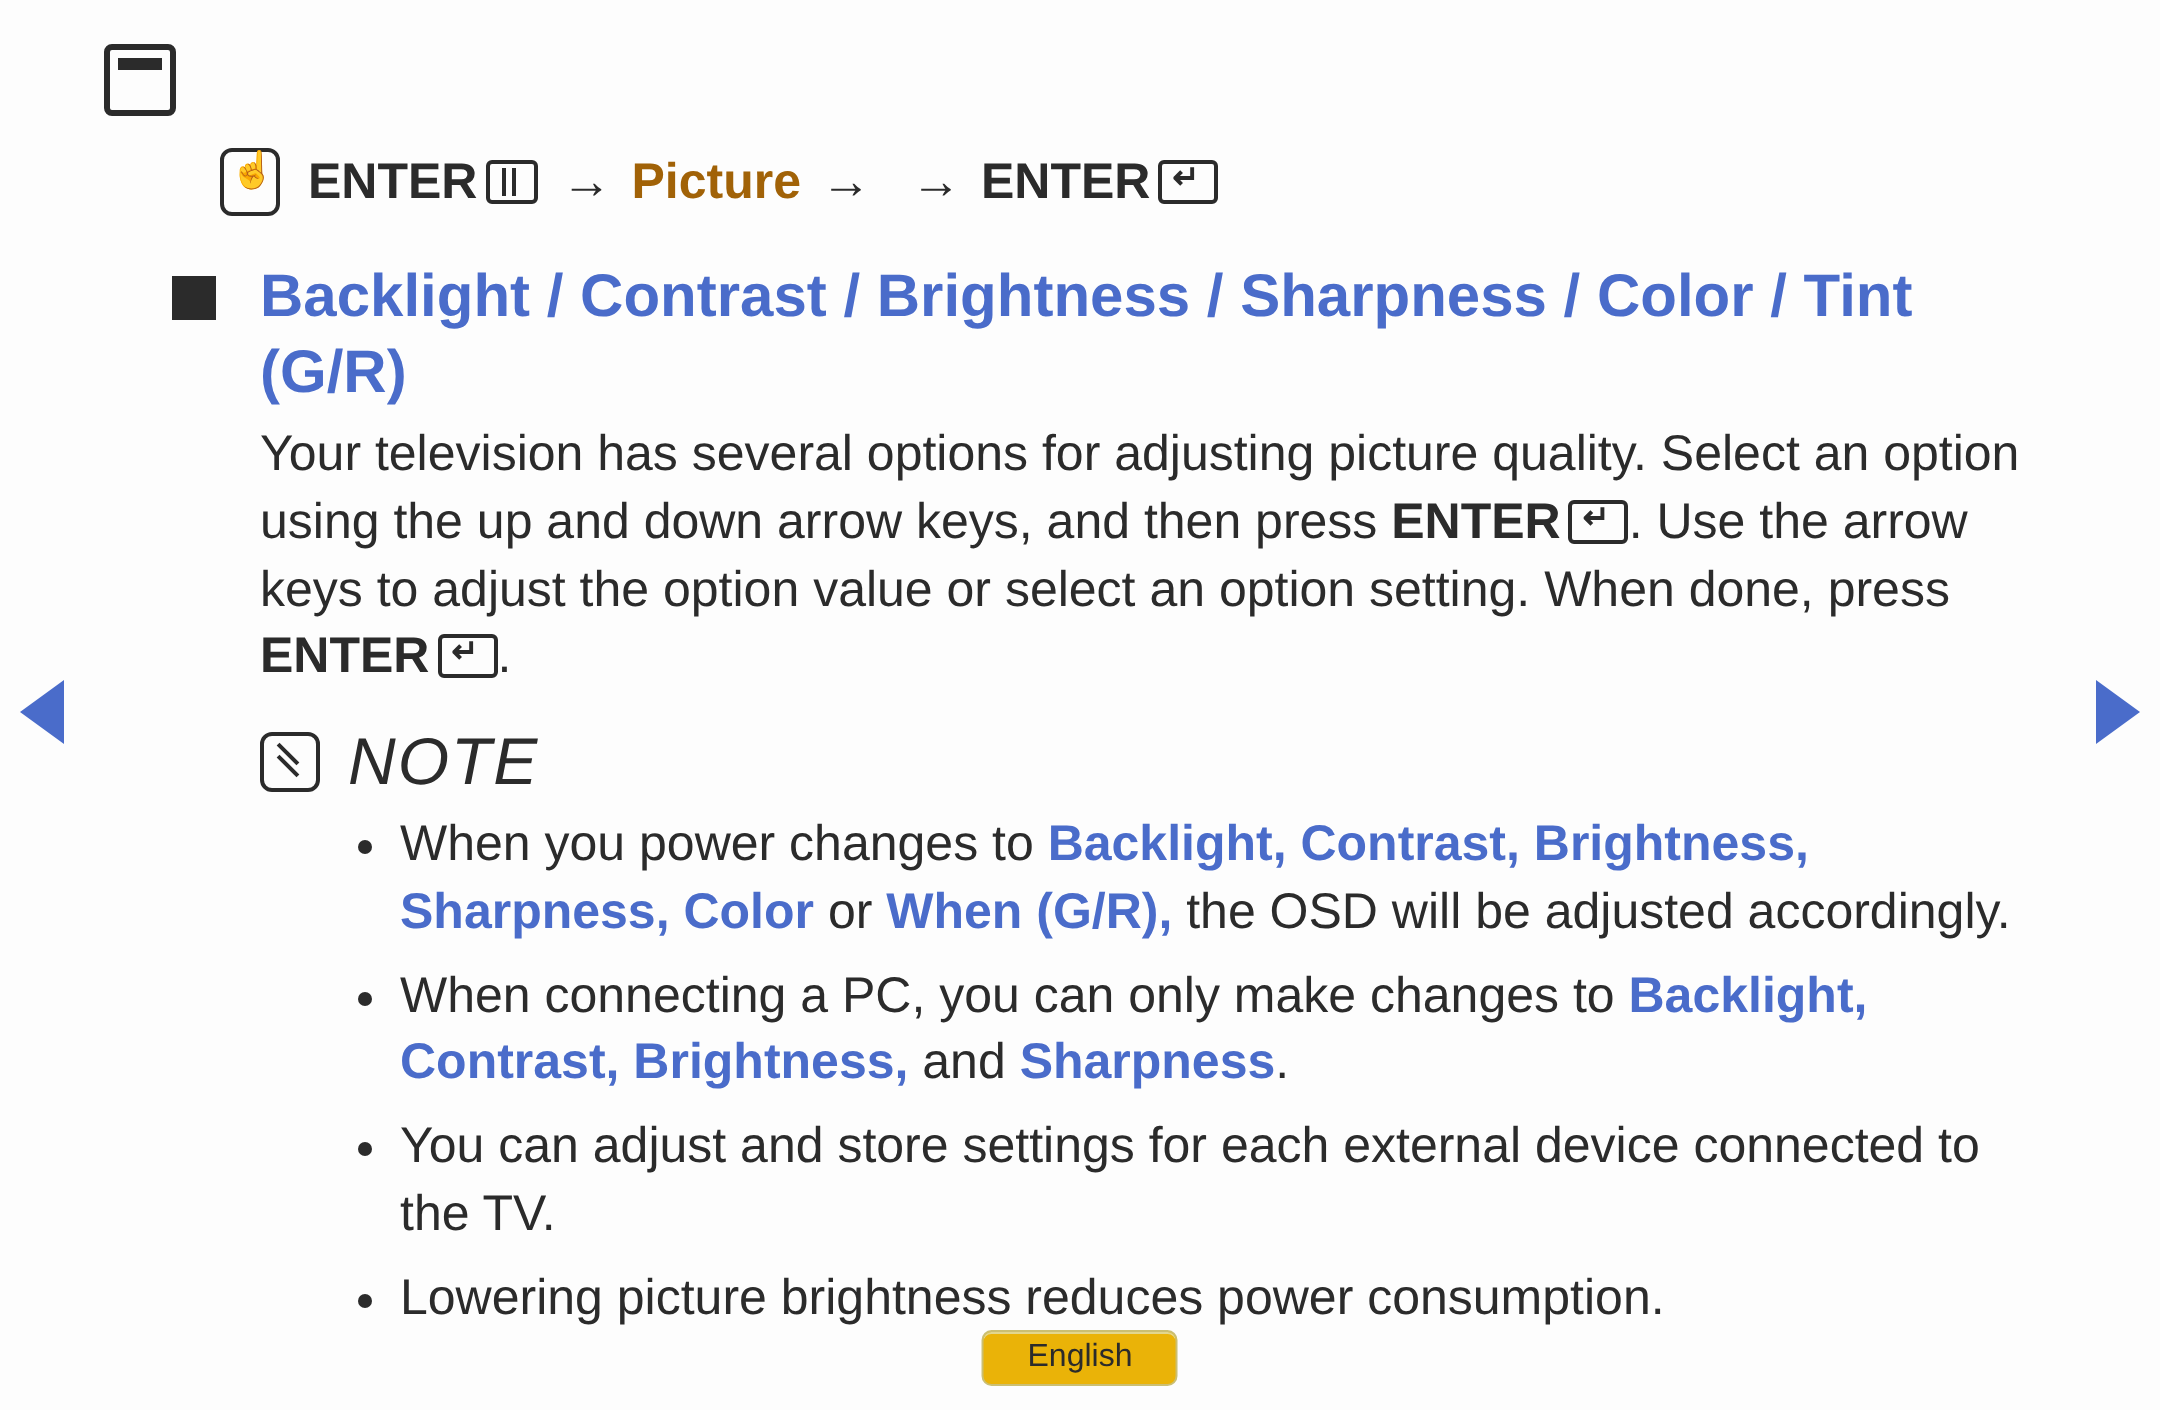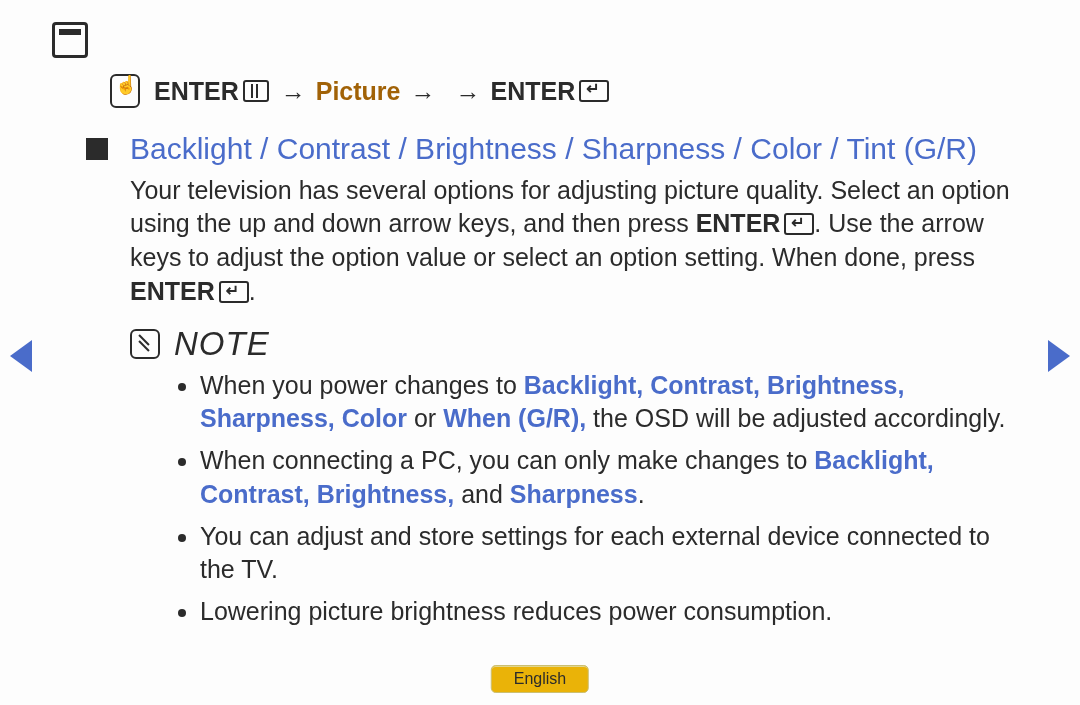--- a/index.html
+++ b/index.html
@@ -116,21 +116,21 @@
     width: 22px; height: 22px;
     background: #2b2b2b;
     margin-top: 8px;
     margin-right: 22px;
     flex: 0 0 auto;
   }
   .section-body { flex: 1; }
   .section-heading {
     color: #4a6cca;
     font-size: 30px;
-    font-weight: 400;
+    font-weight: 700;
     line-height: 1.25;
   }
   .para {
     font-size: 25px;
     line-height: 1.35;
     margin-top: 6px;
   }
   .strong { font-weight: 800; }
 
   .note-block { margin-top: 16px; margin-left: 0; }

